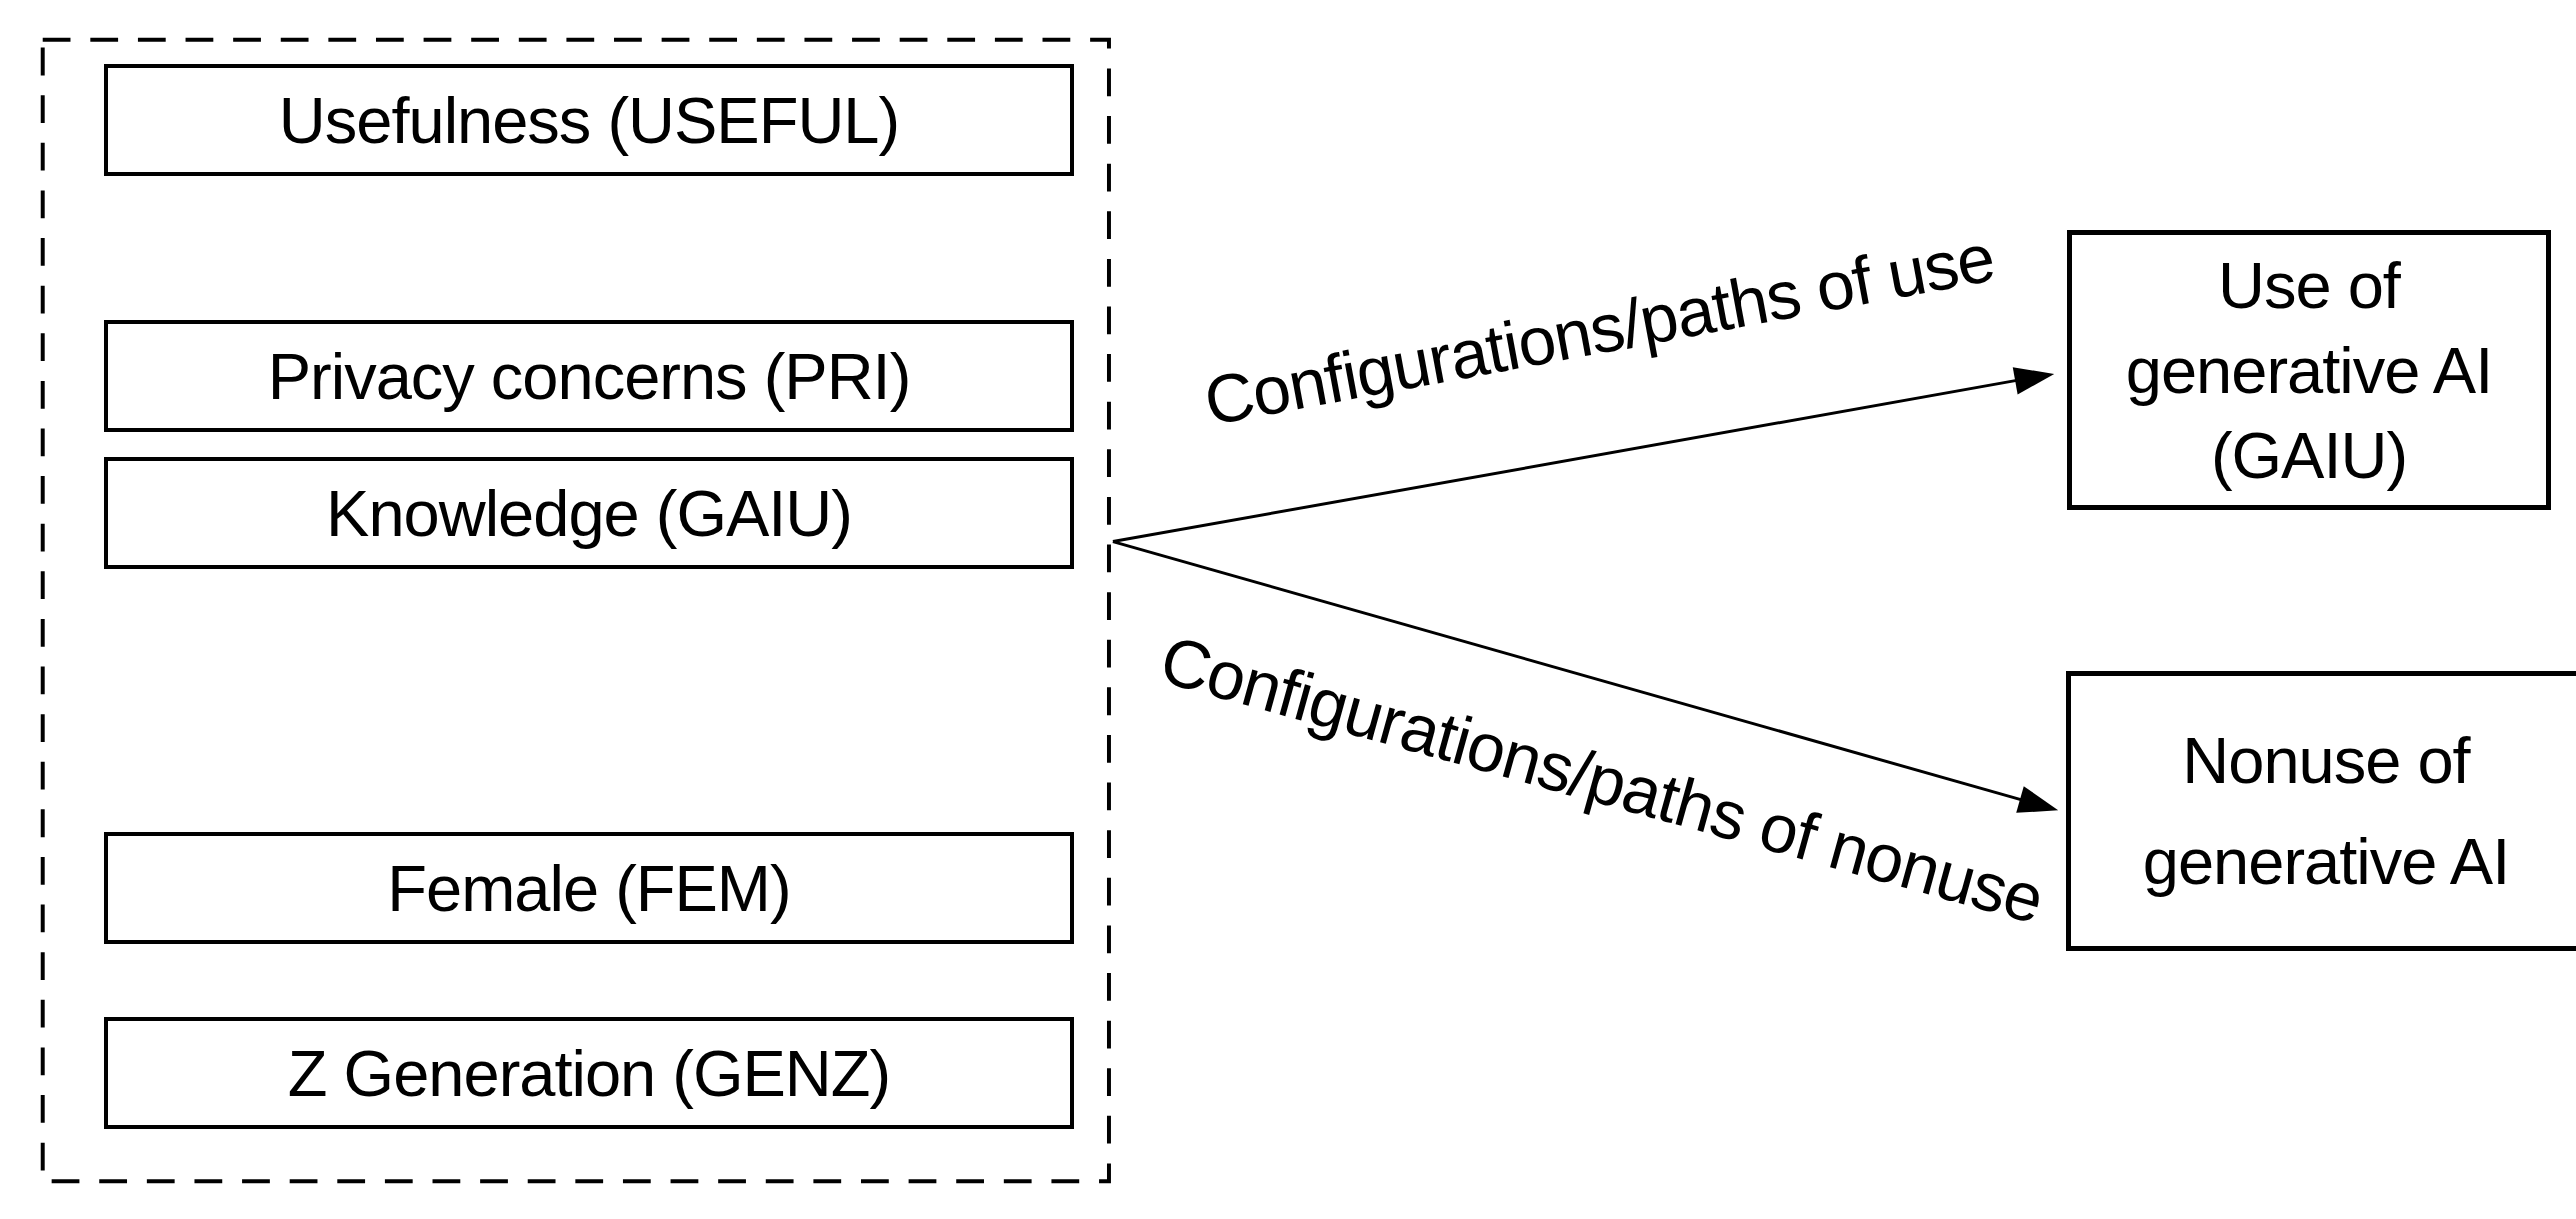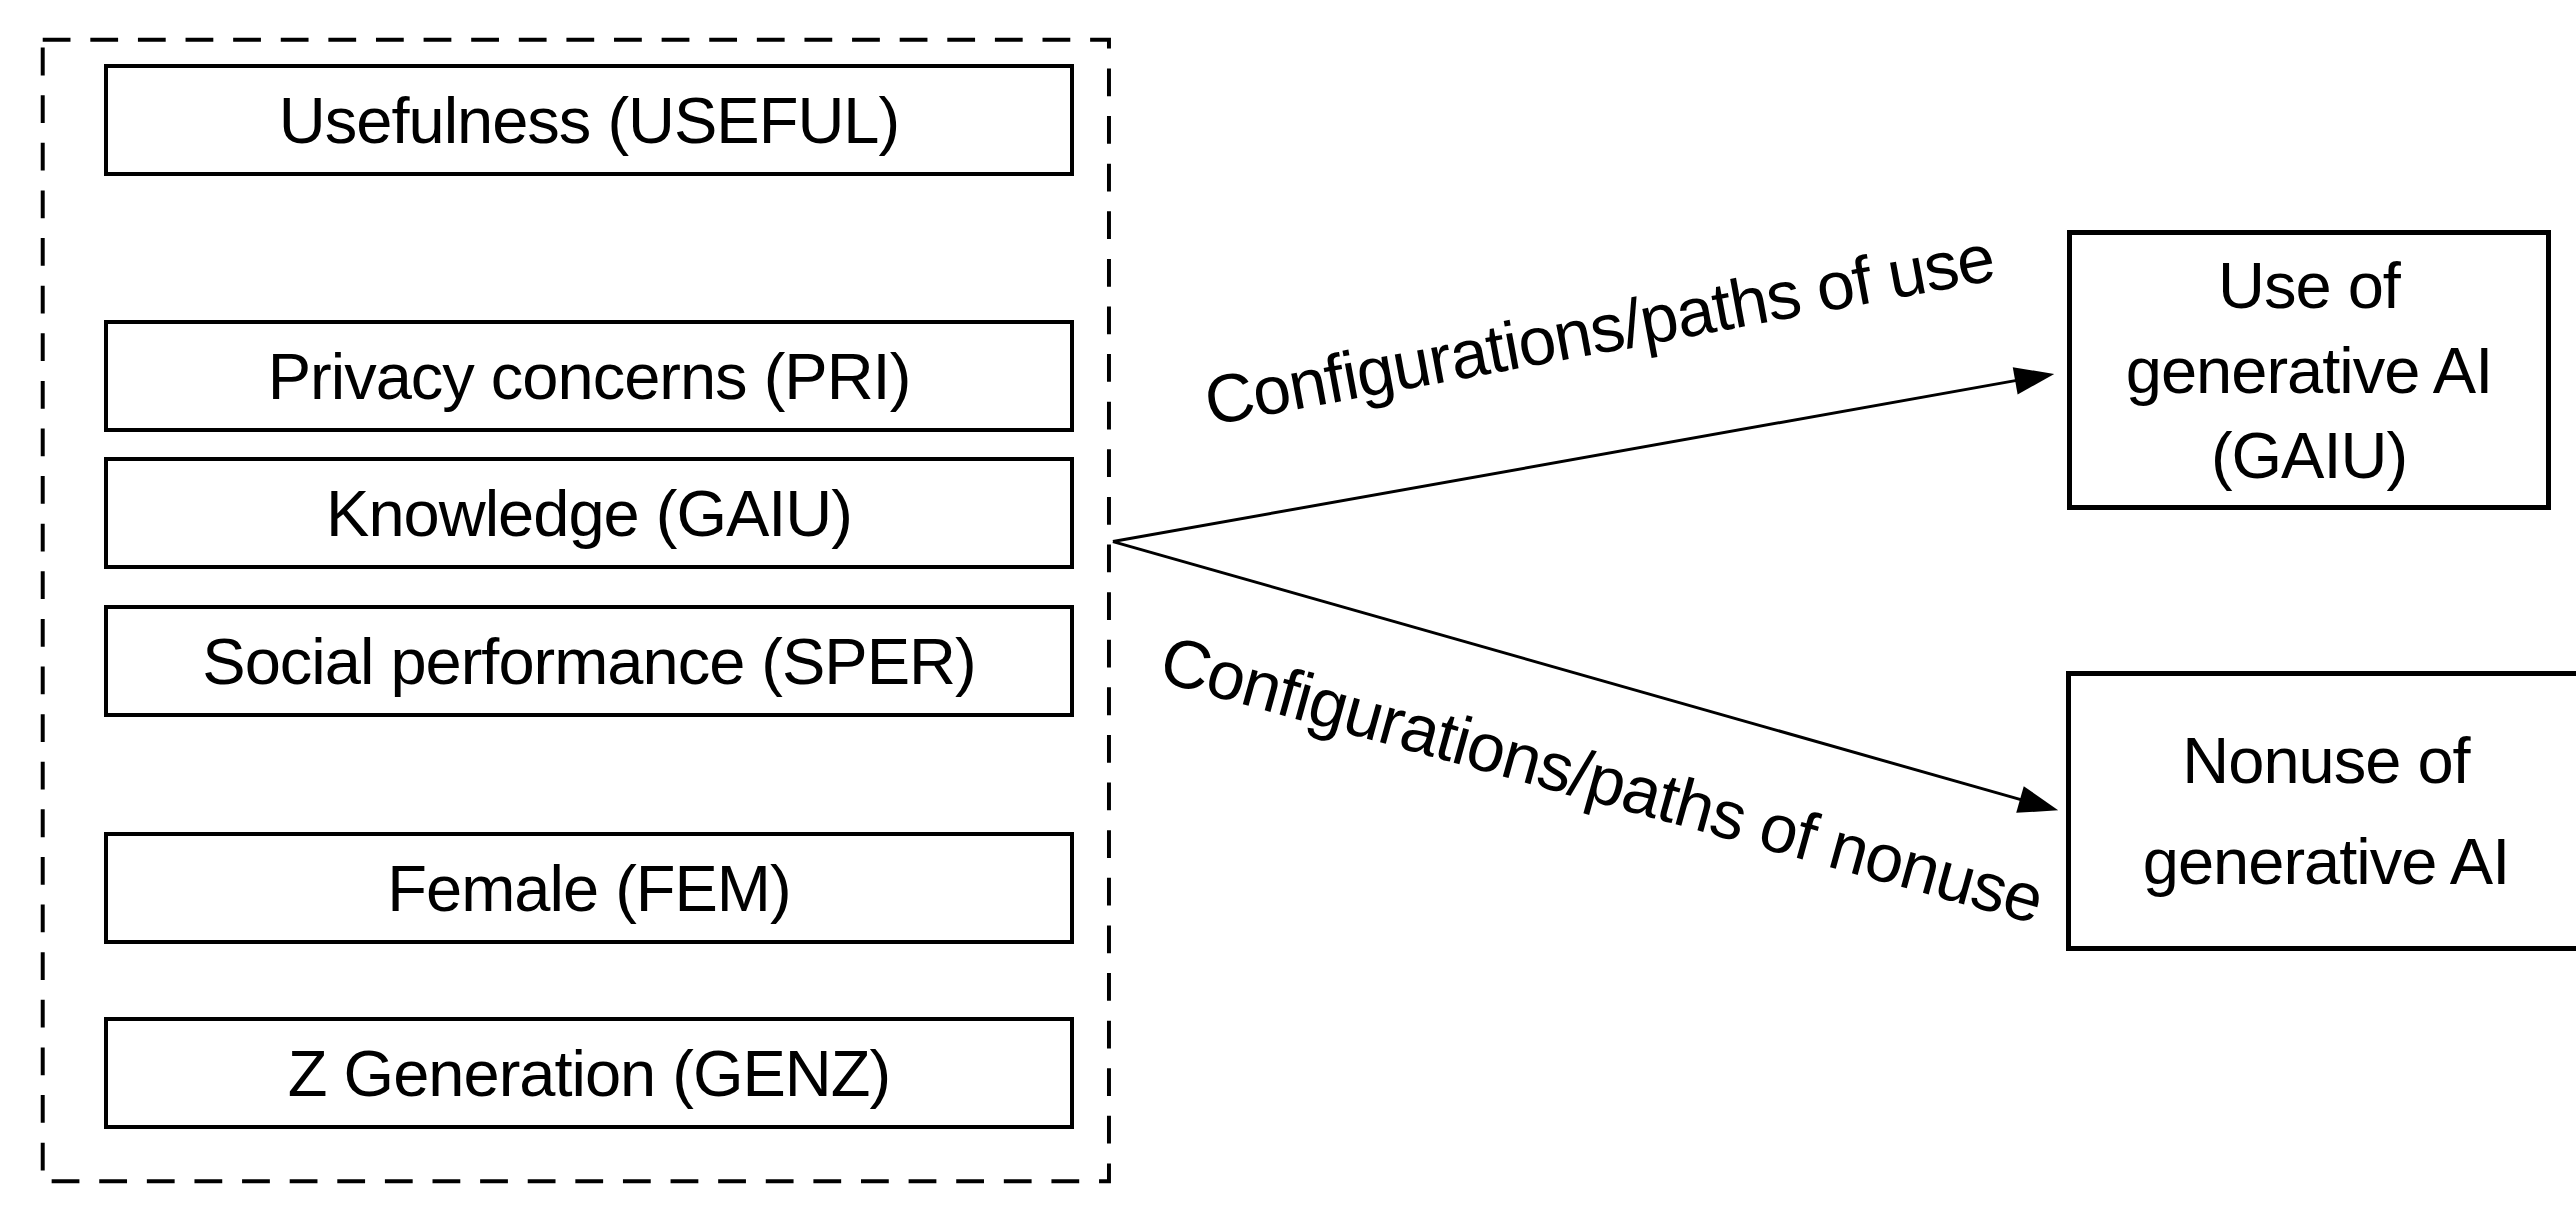--- a/index.html
+++ b/index.html
@@ -94,21 +94,20 @@
     <rect x="43" y="40" width="1075" height="1151" fill="none" stroke="#000000" stroke-width="4" stroke-dasharray="28 20"></rect>
     <line x1="1122" y1="546" x2="2036" y2="383" stroke="#000000" stroke-width="3"></line>
     <polygon points="2071,377 2034.1,397.8 2029.2,370.2" fill="#000000"></polygon>
     <line x1="1122" y1="546" x2="2040" y2="807" stroke="#000000" stroke-width="3"></line>
     <polygon points="2075,817 2032.7,819.5 2040.3,792.6" fill="#000000"></polygon>
   </svg>
 
   <div class="cond-box" style="top:64px">Usefulness (USEFUL)</div>
   <div class="cond-box" style="top:320px">Privacy concerns (PRI)</div>
   <div class="cond-box" style="top:457px">Knowledge (GAIU)</div>
-  <div class="cond-box" style="top:605px">Social performance (SPER)</div>
   <div class="cond-box" style="top:832px">Female (FEM)</div>
   <div class="cond-box" style="top:1017px">Z Generation (GENZ)</div>
 
   <div class="path-label path-label-use">Configurations/paths of use</div>
   <div class="path-label path-label-nonuse">Configurations/paths of nonuse</div>
 
   <div class="outcome-box outcome-gaiu">
     <div>Use of</div>
     <div>generative AI</div>
     <div>(GAIU)</div>

